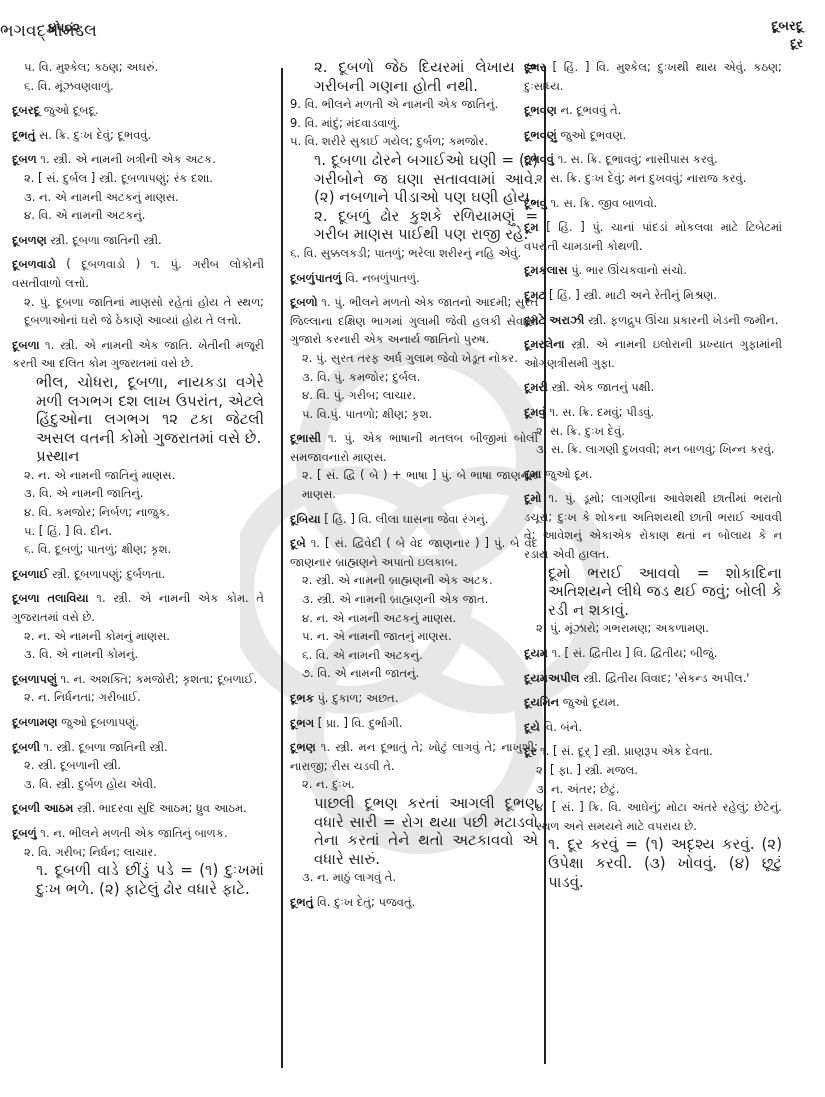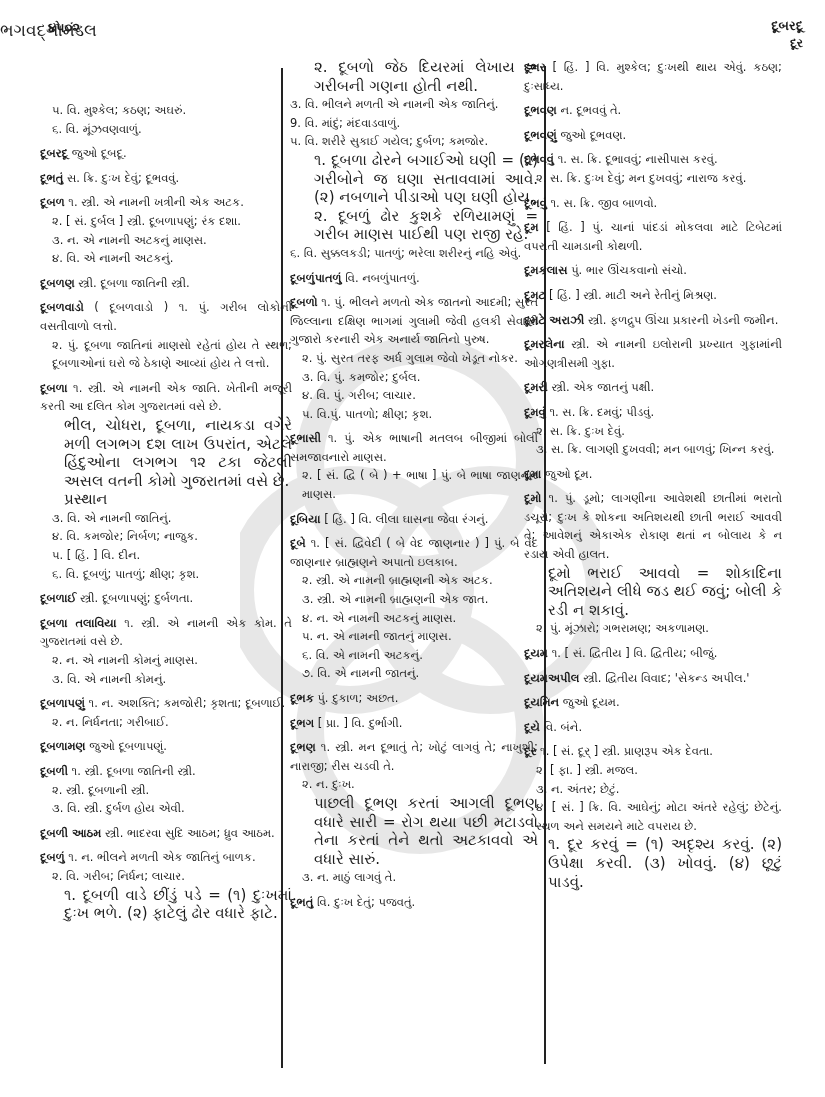--- a/index.html
+++ b/index.html
@@ -15,21 +15,21 @@
     position: absolute; top: 12px; left: 0; width: 825px; height: 40px;
     font-weight: bold; font-size: 13px;
   }
   .header .pageno { position: absolute; left: 20px; top: 8px; padding-left: 28px; }
   .header .title { position: absolute; left: 0; width: 825px; top: 8px; text-align: left; font-weight: normal; font-size: 17px; }
   .header .guide1 { position: absolute; right: 22px; top: 6px; }
   .header .guide2 { position: absolute; right: 22px; top: 24px; font-size: 12px; }
   .col {
     position: absolute; top: 58px; font-size: 11.5px; line-height: 18.6px;
   }
-  .col1 { left: 40px; width: 252px; margin-top: 43px; }
+  .col1 { left: 12px; width: 252px; }
   .col2 { left: 290px; width: 248px; }
   .col3 { left: 524px; width: 258px; }
   .divider { position: absolute; width: 1.5px; background: #222; }
   .div1 { left: 281px; top: 68px; height: 1000px; }
   .div2 { left: 544px; top: 66px; height: 998px; }
   .entry { margin: 0 0 6px 0; text-align: justify; }
   .hw { font-weight: bold; }
   .indent1 { padding-left: 12px; }
   .indent2 { padding-left: 24px; font-size: 15px; }
   .sub { display: block; }
@@ -82,20 +82,21 @@
   <div class="entry">
     <span class="hw">દૂબળવાડો</span>
     <span>( દૂબળવાડો ) ૧. પું. ગરીબ લોકોની વસતીવાળો લત્તો.</span>
     <span class="sub indent1">૨. પું. દૂબળા જાતિનાં માણસો રહેતાં હોય તે સ્થળ; દૂબળાઓનાં ઘરો જે ઠેકાણે આવ્યાં હોય તે લત્તો.</span>
   </div>
   <div class="entry">
     <span class="hw">દૂબળા</span>
     <span>૧. સ્ત્રી. એ નામની એક જાતિ. ખેતીની મજૂરી કરતી આ દલિત કોમ ગુજરાતમાં વસે છે.</span>
     <span class="sub indent2">ભીલ, ચોધરા, દૂબળા, નાયકડા વગેરે મળી લગભગ દશ લાખ ઉપરાંત, એટલે હિંદુઓના લગભગ ૧૨ ટકા જેટલી અસલ વતની કોમો ગુજરાતમાં વસે છે.</span>
     <span class="right indent2">પ્રસ્થાન</span>
+    <span class="sub indent1">૨. ન. એ નામની જાતિનું માણસ.</span>
     <span class="sub indent1">૩. વિ. એ નામની જાતિનું.</span>
     <span class="sub indent1">૪. વિ. કમજોર; નિર્બળ; નાજુક.</span>
     <span class="sub indent1">૫. [ હિં. ] વિ. દીન.</span>
     <span class="sub indent1">૬. વિ. દૂબળું; પાતળું; ક્ષીણ; કૃશ.</span>
   </div>
   <div class="entry">
     <span class="hw">દૂબળાઈ</span>
     <span>સ્ત્રી. દૂબળાપણું; દુર્બળતા.</span>
   </div>
   <div class="entry">
@@ -127,21 +128,21 @@
     <span class="hw">દૂબળું</span>
     <span>૧. ન. ભીલને મળતી એક જાતિનું બાળક.</span>
     <span class="sub indent1">૨. વિ. ગરીબ; નિર્ધન; લાચાર.</span>
     <span class="sub indent2">૧. દૂબળી વાડે છીંડું પડે = (૧) દુઃખમાં દુઃખ ભળે. (૨) ફાટેલું ઢોર વધારે ફાટે.</span>
   </div>
 </div>
 
 <div class="col col2">
   <div class="entry">
     <span class="sub indent2">૨. દૂબળો જેઠ દિયરમાં લેખાય = ગરીબની ગણના હોતી નથી.</span>
-    <span class="sub">૩. વિ. ભીલને મળતી એ નામની એક જાતિનું.</span>
+    <span class="sub">9. વિ. ભીલને મળતી એ નામની એક જાતિનું.</span>
     <span class="sub">9. વિ. માંદું; મંદવાડવાળું.</span>
     <span class="sub">૫. વિ. શરીરે સુકાઈ ગયેલ; દુર્બળ; કમજોર.</span>
     <span class="sub indent2">૧. દૂબળા ઢોરને બગાઈઓ ઘણી = (૧) ગરીબોને જ ઘણા સતાવવામાં આવે. (૨) નબળાને પીડાઓ પણ ઘણી હોય.</span>
     <span class="sub indent2">૨. દૂબળું ઢોર કુશકે રળિયામણું = ગરીબ માણસ પાઈથી પણ રાજી રહે.</span>
     <span class="sub">૬. વિ. સુક્કલકડી; પાતળું; ભરેલા શરીરનું નહિ એવું.</span>
   </div>
   <div class="entry">
     <span class="hw">દૂબળુંપાતળું</span>
     <span>વિ. નબળુંપાતળું.</span>
   </div>

